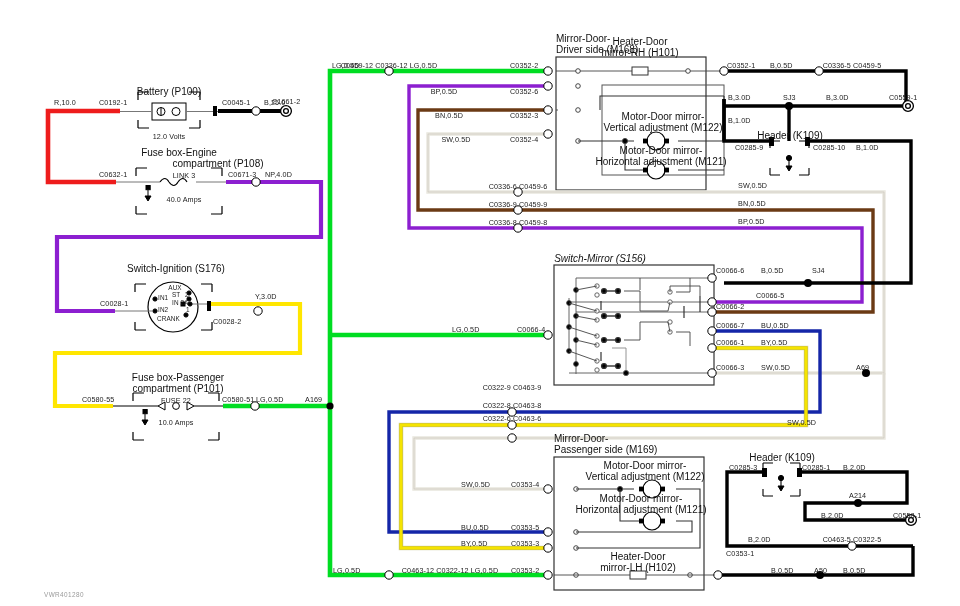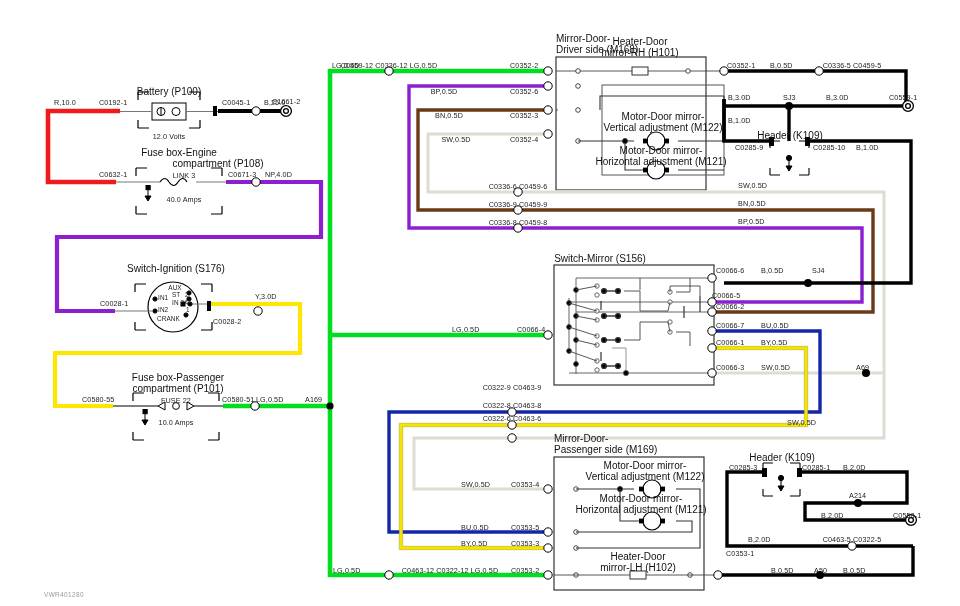--- a/index.html
+++ b/index.html
@@ -408,27 +408,27 @@
 <div class="lbl" style="left:889px;top:94px;">C0559-1</div>
 <div class="lbl" style="left:728px;top:117px;">B,1.0D</div>
 <div class="blk c" style="left:790px;top:130px;">Header (K109)</div>
 <div class="lbl" style="left:735px;top:144px;">C0285-9</div>
 <div class="lbl" style="left:813px;top:144px;">C0285-10</div>
 <div class="lbl" style="left:856px;top:144px;">B,1.0D</div>
 <div class="lbl" style="left:738px;top:182px;">SW,0.5D</div>
 <div class="lbl" style="left:738px;top:200px;">BN,0.5D</div>
 <div class="lbl" style="left:738px;top:218px;">BP,0.5D</div>
 
-<div class="blk c" style="left:600px;top:253px;">Switch-Mirror (S156)</div>
+<div class="blk c" style="left:600px;top:253px;font-style:italic;">Switch-Mirror (S156)</div>
 <div class="lbl" style="left:452px;top:326px;">LG,0.5D</div>
 <div class="lbl" style="left:517px;top:326px;">C0066-4</div>
 <div class="lbl" style="left:716px;top:267px;">C0066-6</div>
 <div class="lbl" style="left:761px;top:267px;">B,0.5D</div>
 <div class="lbl" style="left:812px;top:267px;">SJ4</div>
-<div class="lbl" style="left:712px;top:292px;text-align:center;">C0066-5</div>
+<div class="lbl" style="left:756px;top:292px;text-align:center;">C0066-5</div>
 <div class="lbl" style="left:716px;top:303px;">C0066-2</div>
 <div class="lbl" style="left:716px;top:322px;">C0066-7</div>
 <div class="lbl" style="left:761px;top:322px;">BU,0.5D</div>
 <div class="lbl" style="left:716px;top:339px;">C0066-1</div>
 <div class="lbl" style="left:761px;top:339px;">BY,0.5D</div>
 <div class="lbl" style="left:716px;top:364px;">C0066-3</div>
 <div class="lbl" style="left:761px;top:364px;">SW,0.5D</div>
 <div class="lbl" style="left:856px;top:364px;">A69</div>
 
 <div class="lbl c" style="left:512px;top:384px;">C0322-9 C0463-9</div>

